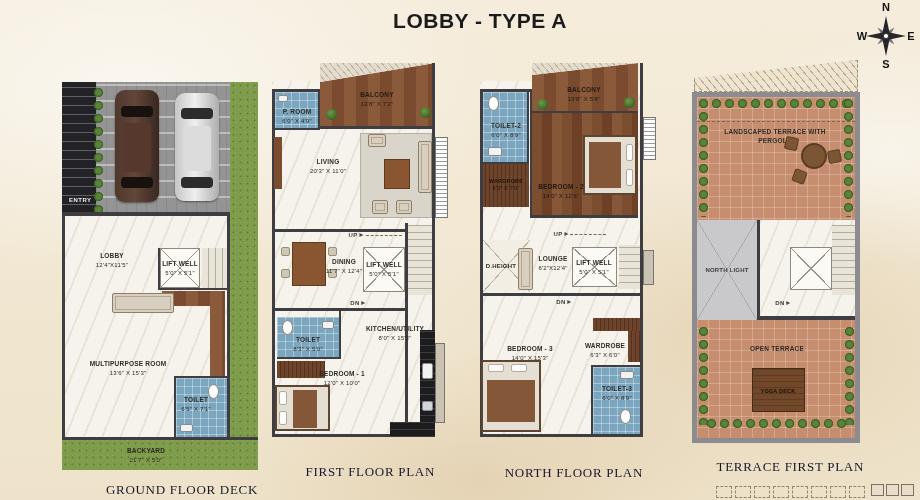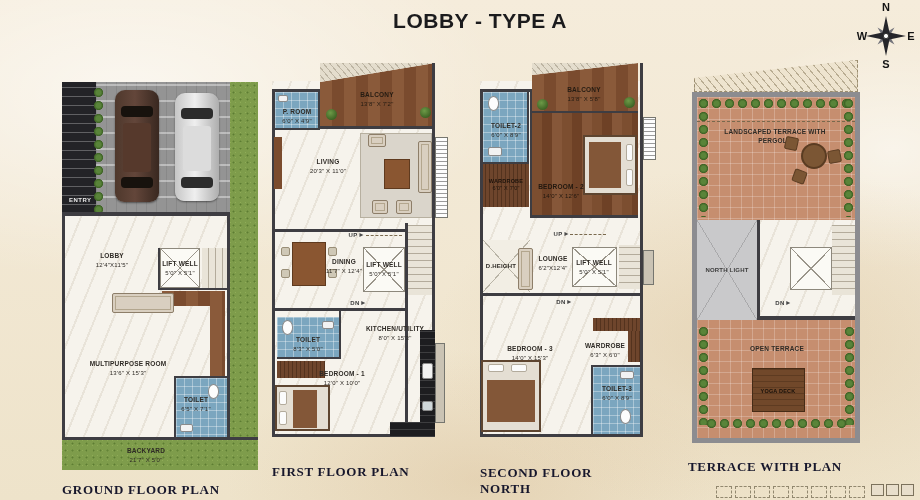--- a/index.html
+++ b/index.html
@@ -7,21 +7,21 @@
   body{position:relative;overflow:hidden;font-family:"Liberation Sans",sans-serif;background:#f2e8d5}
   .bg{position:absolute;inset:0;background:
       radial-gradient(620px 320px at 14% 18%, rgba(255,255,255,.6), transparent 60%),
       radial-gradient(520px 280px at 82% 68%, rgba(213,186,144,.38), transparent 62%),
       radial-gradient(420px 220px at 52% 96%, rgba(208,176,132,.32), transparent 60%),
       radial-gradient(300px 200px at 97% 30%, rgba(255,255,255,.5), transparent 60%),
       linear-gradient(#f5ecdb,#eee3ca)}
   .abs{position:absolute}
   .main-title{position:absolute;text-align:center;font-size:21px;font-weight:700;color:#1b1b1d;letter-spacing:.5px}
   .plan{position:absolute}
-  .plan-title{position:absolute;font-family:"Liberation Serif",serif;font-weight:700;color:#17172c;font-size:13px;letter-spacing:.7px;text-align:left}
+  .plan-title{position:absolute;font-family:"Liberation Serif",serif;font-weight:400;color:#17172c;font-size:13px;letter-spacing:.7px;text-align:right}
   .lbl{position:absolute;transform:translate(-50%,-50%);text-align:center;color:#2f2b26;font-weight:700;font-size:6.5px;line-height:1.35;white-space:nowrap;letter-spacing:.2px;z-index:6}
   .lbl .dims{display:block;font-weight:400;font-size:6px}
   .lbl.wrap{white-space:normal;width:104px}
   .updn{position:absolute;transform:translate(-50%,-50%);font-size:6px;font-weight:700;color:#3c3c3c;letter-spacing:.4px;z-index:6}
   .arr{display:inline-block;width:0;height:0;border-top:2.5px solid transparent;border-bottom:2.5px solid transparent;border-left:4px solid #4a4a4a;margin-left:2px;vertical-align:middle}
   .wall{position:absolute;background:#3e3d42;z-index:4}
   .marble{background:repeating-linear-gradient(112deg, rgba(185,172,150,.22) 0 2px, transparent 2px 17px), #f6f3ec}
   .blue{background-color:#7ba6bf;background-image:
       linear-gradient(rgba(255,255,255,.35) 1px, transparent 1px),
       linear-gradient(90deg, rgba(255,255,255,.35) 1px, transparent 1px);background-size:8px 8px}
@@ -141,21 +141,21 @@
   <div class="lbl" style="left:134px;top:326px">
     <span>TOILET</span>
     <span class="dims">6'5" X 7'1"</span>
   </div>
   <div class="abs grass" style="left:0;top:362px;width:196px;height:30px"></div>
   <div class="lbl" style="left:84px;top:377px">
     <span>BACKYARD</span>
     <span class="dims">21'7" X 5'0"</span>
   </div>
 </div>
-<div class="plan-title" style="left:62px;top:482px;width:196px">GROUND FLOOR PLAN</div>
+<div class="plan-title" style="left:62px;top:482px;width:196px">GROUND FLOOR DECK</div>
 
 <div class="plan" style="left:272px;top:63px;width:163px;height:378px">
   <div class="abs marble" style="left:0;top:18px;width:163px;height:356px"></div>
   <div class="sliver" style="left:48px;top:0;width:115px;height:19px;clip-path:polygon(0 0,115px 0,0 19px)"></div>
   <div class="abs wood" style="left:48px;top:0;width:115px;height:65px;clip-path:polygon(0 19px,115px 0,115px 65px,0 65px)"></div>
   <div class="bush" style="left:54px;top:46px;width:11px;height:11px"></div>
   <div class="bush" style="left:148px;top:44px;width:11px;height:11px"></div>
   <div class="wall" style="left:48px;top:63px;width:115px;height:3px"></div>
   <div class="lbl" style="left:105px;top:36px;color:#241b12">
     <span>BALCONY</span>
@@ -334,21 +334,21 @@
     <span class="dims">6'0" X 8'9"</span>
   </div>
 
   <div class="wall" style="left:0;top:26px;width:3px;height:348px"></div>
   <div class="wall" style="left:0;top:26px;width:52px;height:3px"></div>
   <div class="wall" style="left:160px;top:0;width:3px;height:374px"></div>
   <div class="wall" style="left:0;top:371px;width:163px;height:3px"></div>
   <div class="railing" style="left:163px;top:54px;width:13px;height:43px"></div>
   <div class="railing" style="left:163px;top:187px;width:11px;height:35px;background:#cac3b4"></div>
 </div>
-<div class="plan-title" style="left:480px;top:465px;width:163px">SECOND FLOOR NORTH</div>
+<div class="plan-title" style="left:480px;top:465px;width:163px">NORTH FLOOR PLAN</div>
 
 <div class="roofhatch" style="left:694px;top:60px;width:164px;height:32px;clip-path:polygon(0 18px,164px 0,164px 32px,0 32px)"></div>
 <div class="plan terra" style="left:692px;top:92px;width:168px;height:351px;border:5px solid #8c8c90">
   <div class="abs hedge" style="left:0;top:0;width:158px;height:14px"></div>
   <div class="abs hedge" style="left:0;top:0;width:13px;height:120px"></div>
   <div class="abs hedge" style="left:145px;top:0;width:13px;height:120px"></div>
   <div class="dash" style="left:0;top:24px;width:158px"></div>
   <div class="lbl wrap" style="left:78px;top:40px">
     <span>LANDSCAPED TERRACE WITH PERGOLA</span>
   </div>
@@ -372,21 +372,21 @@
     <span>OPEN TERRACE</span>
   </div>
   <div class="abs" style="left:55px;top:271px;width:53px;height:44px;background:repeating-linear-gradient(0deg,#71482a 0 5px,#5e3b21 5px 6px);border:1px solid #462b16;z-index:5"></div>
   <div class="lbl" style="left:81px;top:295px;font-size:5.5px;color:#17100a;z-index:7">
     <span>YOGA DECK</span>
   </div>
   <div class="abs hedge" style="left:8px;top:320px;width:142px;height:15px"></div>
   <div class="abs hedge" style="left:0;top:228px;width:12px;height:100px"></div>
   <div class="abs hedge" style="left:146px;top:228px;width:12px;height:100px"></div>
 </div>
-<div class="plan-title" style="left:688px;top:459px;width:176px">TERRACE WITH PLAN</div>
+<div class="plan-title" style="left:688px;top:459px;width:176px">TERRACE FIRST PLAN</div>
 
 <div class="abs" style="left:716px;top:486px;width:200px;height:14px;display:flex;align-items:flex-start">
   <div class="keyunit"></div>
   <div class="keyunit"></div>
   <div class="keyunit"></div>
   <div class="keyunit"></div>
   <div class="keyunit"></div>
   <div class="keyunit"></div>
   <div class="keyunit"></div>
   <div class="keyunit" style="margin-right:6px"></div>

